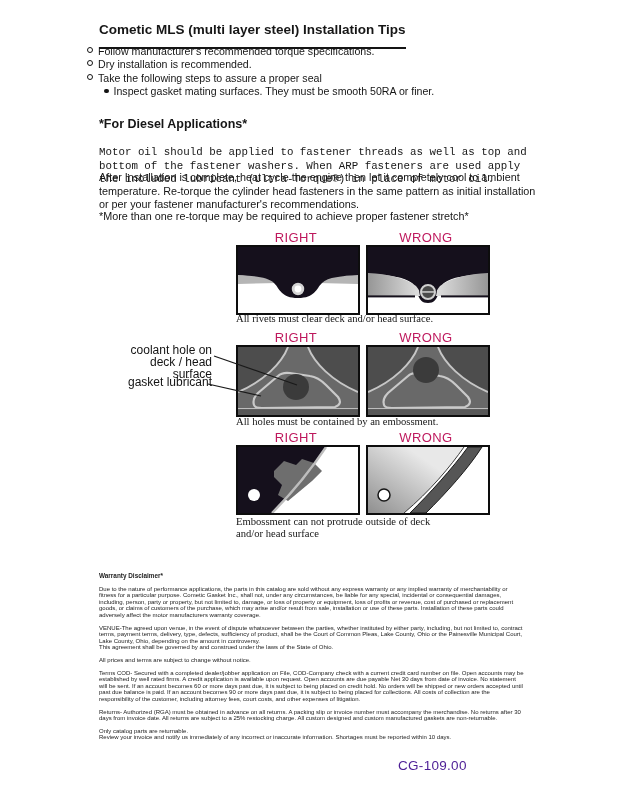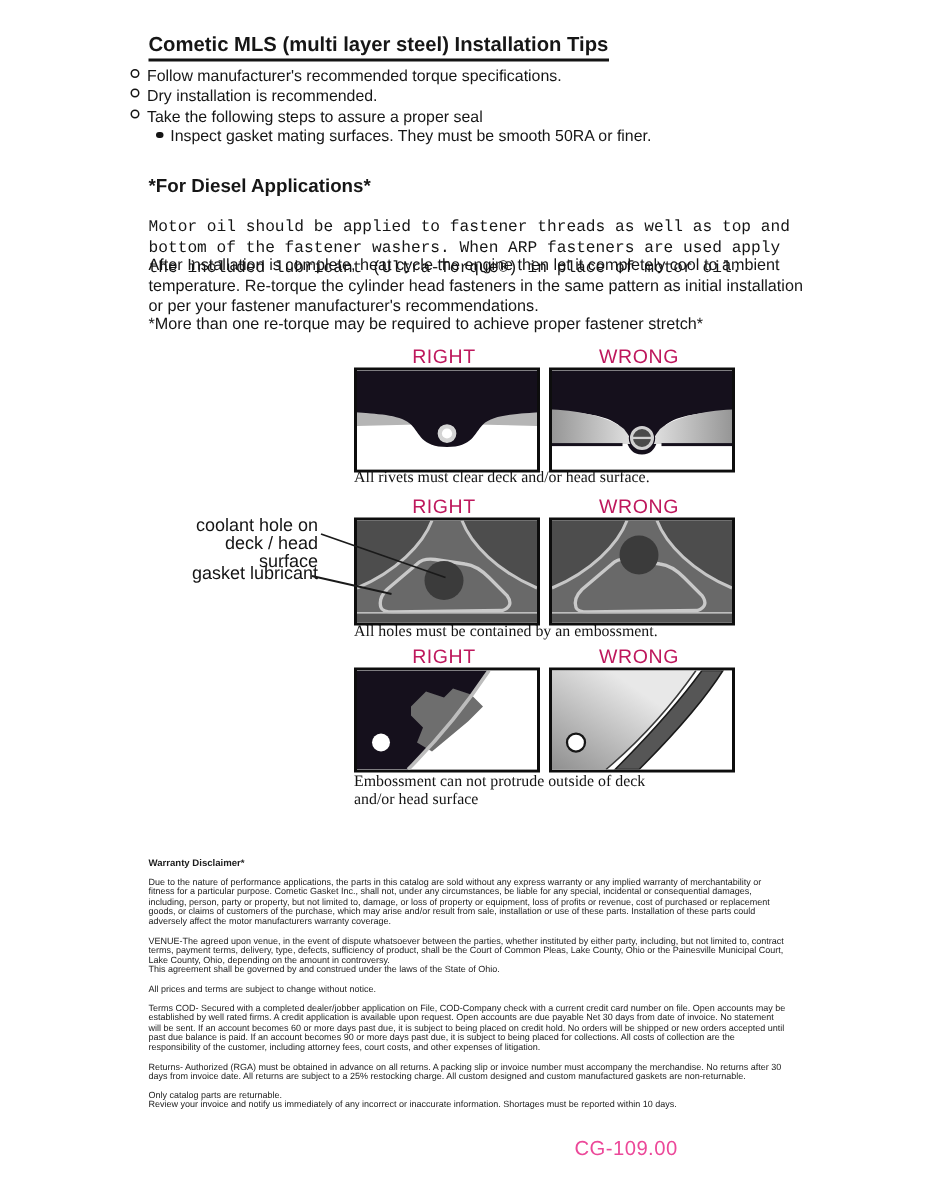--- a/index.html
+++ b/index.html
@@ -3,21 +3,21 @@
 <meta charset="utf-8">
 <style>
   html,body{margin:0;padding:0;background:#ffffff;}
   .page{
     position:relative;width:618px;height:800px;background:#ffffff;overflow:hidden;
     font-family:"Liberation Sans",sans-serif;color:#161616;
   }
   
   .title{
     position:absolute;left:99px;top:22px;font-size:13.5px;font-weight:bold;
-    border-bottom:2px solid #141414;padding-bottom:2px;white-space:nowrap;
+    border-bottom:2px solid #141414;padding-bottom:10px;white-space:nowrap;
   }
   .bullets{position:absolute;left:87px;top:45px;font-size:10.6px;line-height:13.4px;}
   .b-row{display:flex;align-items:baseline;white-space:nowrap;}
   .b-row.sub{margin-left:17px;}
   .o-marker{
     width:4px;height:4px;border:1px solid #141414;border-radius:50%;
     display:inline-block;margin-right:5px;flex:0 0 auto;position:relative;top:-2px;
   }
   .f-marker{
     width:4.5px;height:4.5px;background:#141414;border-radius:50%;
@@ -39,21 +39,21 @@
   .ann{
     position:absolute;left:110px;width:102px;text-align:right;
     font-size:12px;line-height:11.8px;color:#141414;
   }
   .leader-svg{position:absolute;left:205px;top:348px;width:120px;height:55px;z-index:5;pointer-events:none;}
   
   .warranty{position:absolute;left:99px;top:573px;width:426px;font-size:6px;line-height:6.6px;color:#1c1c1c;}
   .warranty .w-head{font-size:6.4px;font-weight:bold;margin-bottom:6px;}
   .warranty .w-p{margin:0 0 6px 0;}
   .warranty .w-p.tight{margin-bottom:0;}
-  .page-num{position:absolute;left:383px;top:758px;font-size:13.5px;letter-spacing:.3px;color:#ec4899;}
+  .page-num{position:absolute;left:398px;top:758px;font-size:13.5px;letter-spacing:.3px;color:#4c1d95;}
 </style>
 </head>
 <body>
 
 <div class="page">
 
   <div class="title">Cometic MLS (multi layer steel) Installation Tips</div>
 
   <div class="bullets">
     <div class="b-row">

